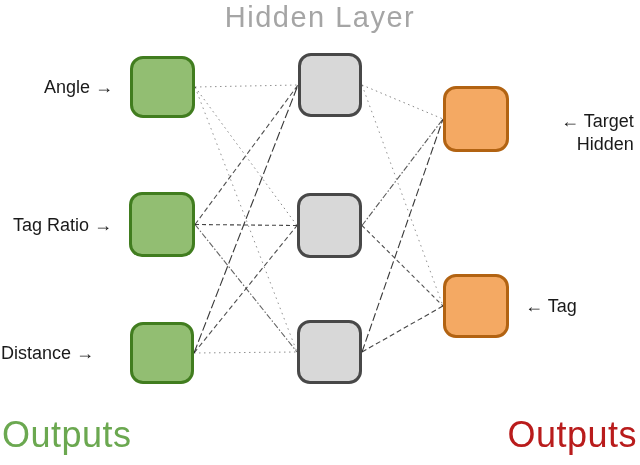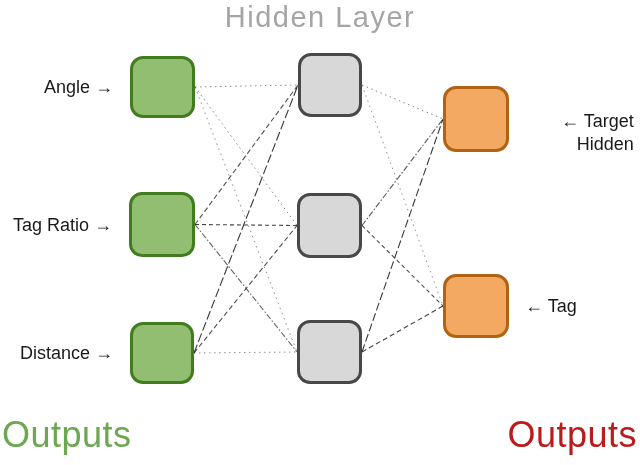--- a/index.html
+++ b/index.html
@@ -78,21 +78,21 @@
   <div class="section-label outputs" style="color: #b91c1c;">Outputs</div>
 <div class="node" style="left: 130px; top: 56px; width: 65px; height: 62px; background: rgb(146, 190, 114); border-color: rgb(65, 125, 31);"></div>
     <div class="node-label side-left" style="top: 87px; right: 527px;">
       <div>Angle →</div>
     </div>
     <div class="node" style="left: 129px; top: 192px; width: 66px; height: 65px; background: rgb(146, 190, 114); border-color: rgb(65, 125, 31);"></div>
     <div class="node-label side-left" style="top: 224.5px; right: 528px;">
       <div>Tag Ratio →</div>
     </div>
     <div class="node" style="left: 130px; top: 322px; width: 64px; height: 62px; background: rgb(146, 190, 114); border-color: rgb(65, 125, 31);"></div>
-    <div class="node-label side-left" style="top: 353px; right: 527px; margin-left: 8px;">
+    <div class="node-label side-left" style="top: 353px; right: 546px; margin-left: 8px;">
       <div>Distance →</div>
     </div>
     <div class="node" style="left: 298px; top: 53px; width: 64px; height: 64px; background: rgb(216, 216, 216); border-color: rgb(72, 72, 72);"></div>
     <div class="node" style="left: 297px; top: 193px; width: 65px; height: 65px; background: rgb(216, 216, 216); border-color: rgb(72, 72, 72);"></div>
     <div class="node" style="left: 297px; top: 320px; width: 65px; height: 64px; background: rgb(216, 216, 216); border-color: rgb(72, 72, 72);"></div>
     <div class="node" style="left: 443px; top: 86px; width: 66px; height: 66px; background: rgb(244, 169, 99); border-color: rgb(178, 99, 18);"></div>
     <div class="node-label side-right align-right" style="top: 133px; left: 525px;">
       <div>← Target</div>
       <div>Hidden</div>
     </div>

